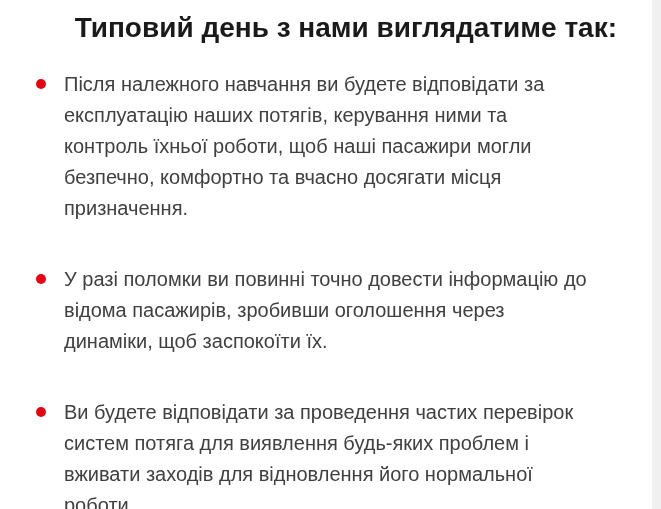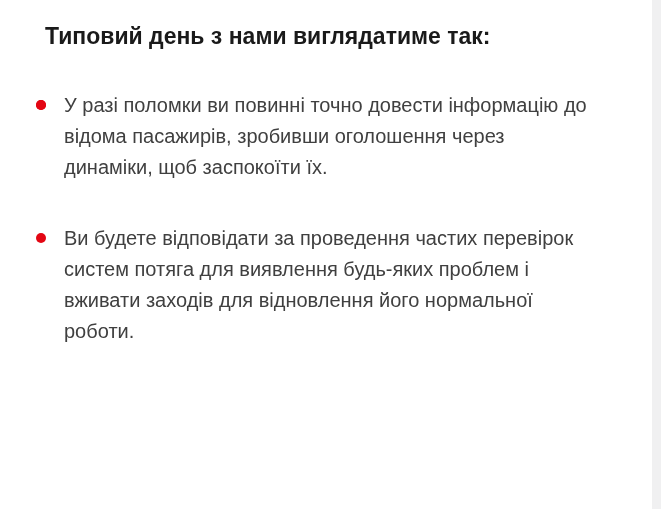--- a/index.html
+++ b/index.html
@@ -16,25 +16,26 @@
     height: 509px;
     background: var(--page-bg);
     overflow: hidden;
     position: relative;
     font-family: "Liberation Sans", sans-serif;
   }
   .page {
     padding: 10px 40px 0 33px;
   }
   .section-heading {
-    margin: 12px;
-    font-size: 23px;
+    margin: 4px;
+    font-size: 28px;
     line-height: 28px;
     font-weight: bold;
     color: var(--heading-text);
+    text-align: right;
   }
   .bullet-list {
     list-style: none;
     margin: 27px 0 0 0;
     padding: 0;
   }
   .bullet-item {
     position: relative;
     padding-left: 31px;
     max-width: 596px;
@@ -69,20 +70,25 @@
 </style>
 </head>
 <body>
 
 <div class="page">
   <h2 class="section-heading">Типовий день з нами виглядатиме так:</h2>
 
   <ul class="bullet-list">
     <li class="bullet-item">
       <span class="bullet-dot"></span>
+      <span class="bullet-text">Після належного навчання ви будете відповідати за
+експлуатацію наших потягів, керування ними та
+контроль їхньої роботи, щоб наші пасажири могли
+безпечно, комфортно та вчасно досягати місця
+призначення.</span>
     </li>
     <li class="bullet-item">
       <span class="bullet-dot"></span>
       <span class="bullet-text">У разі поломки ви повинні точно довести інформацію до
 відома пасажирів, зробивши оголошення через
 динаміки, щоб заспокоїти їх.</span>
     </li>
     <li class="bullet-item">
       <span class="bullet-dot"></span>
       <span class="bullet-text">Ви будете відповідати за проведення частих перевірок

